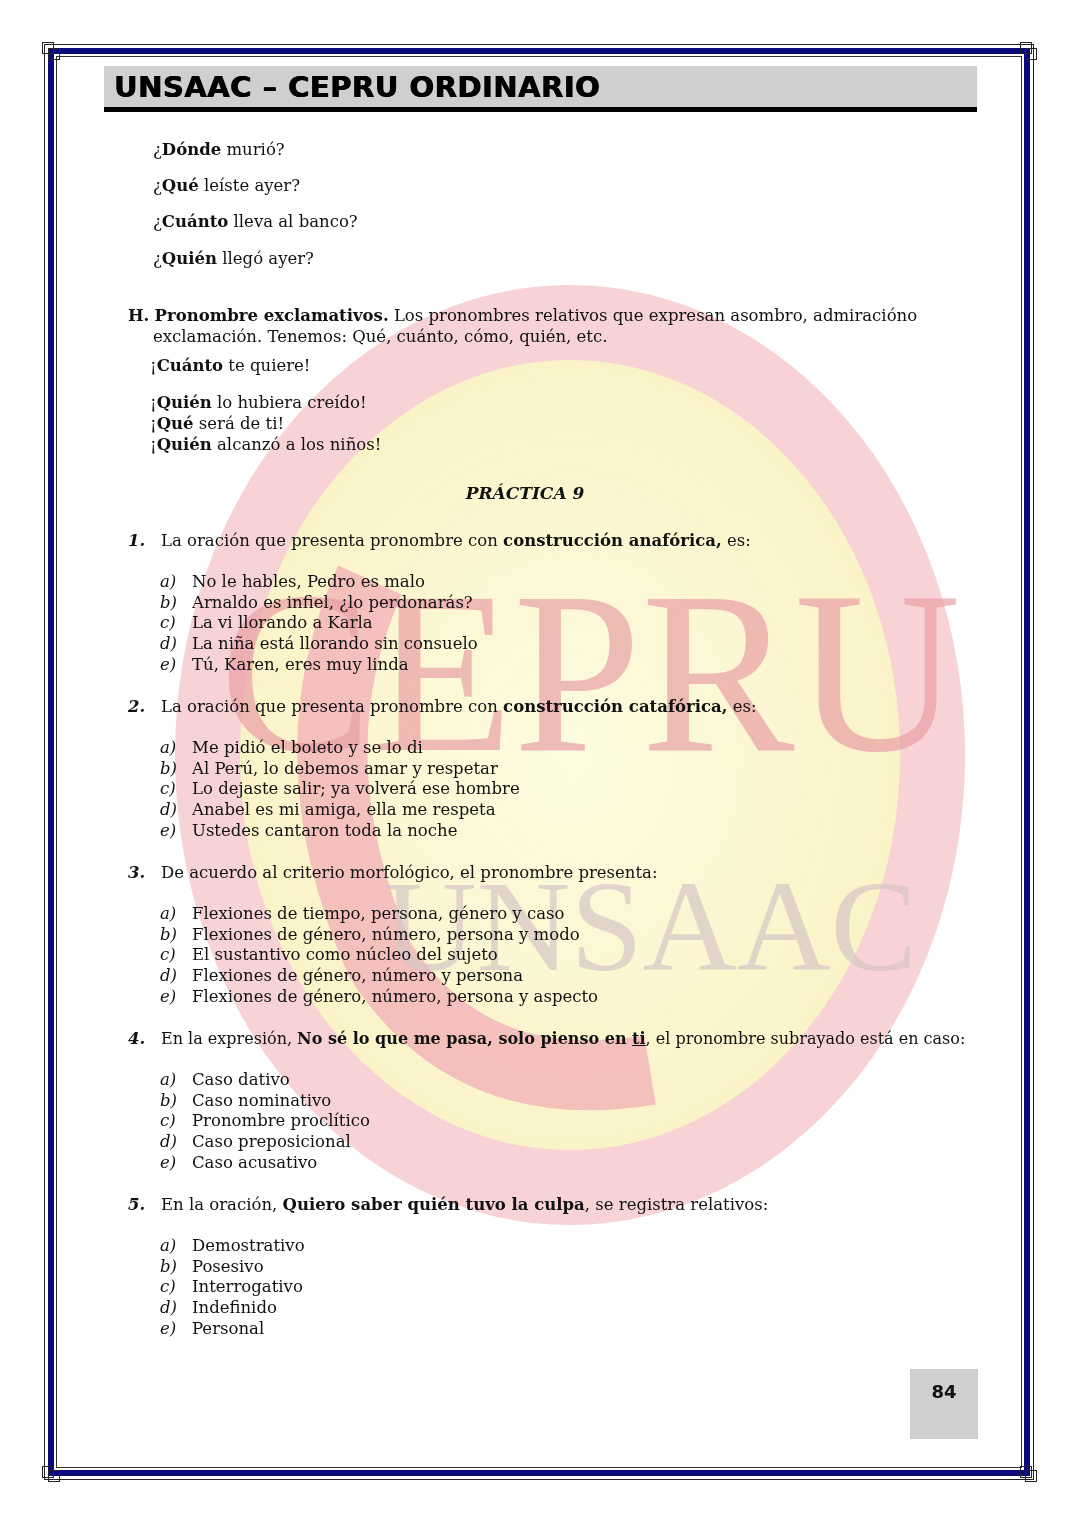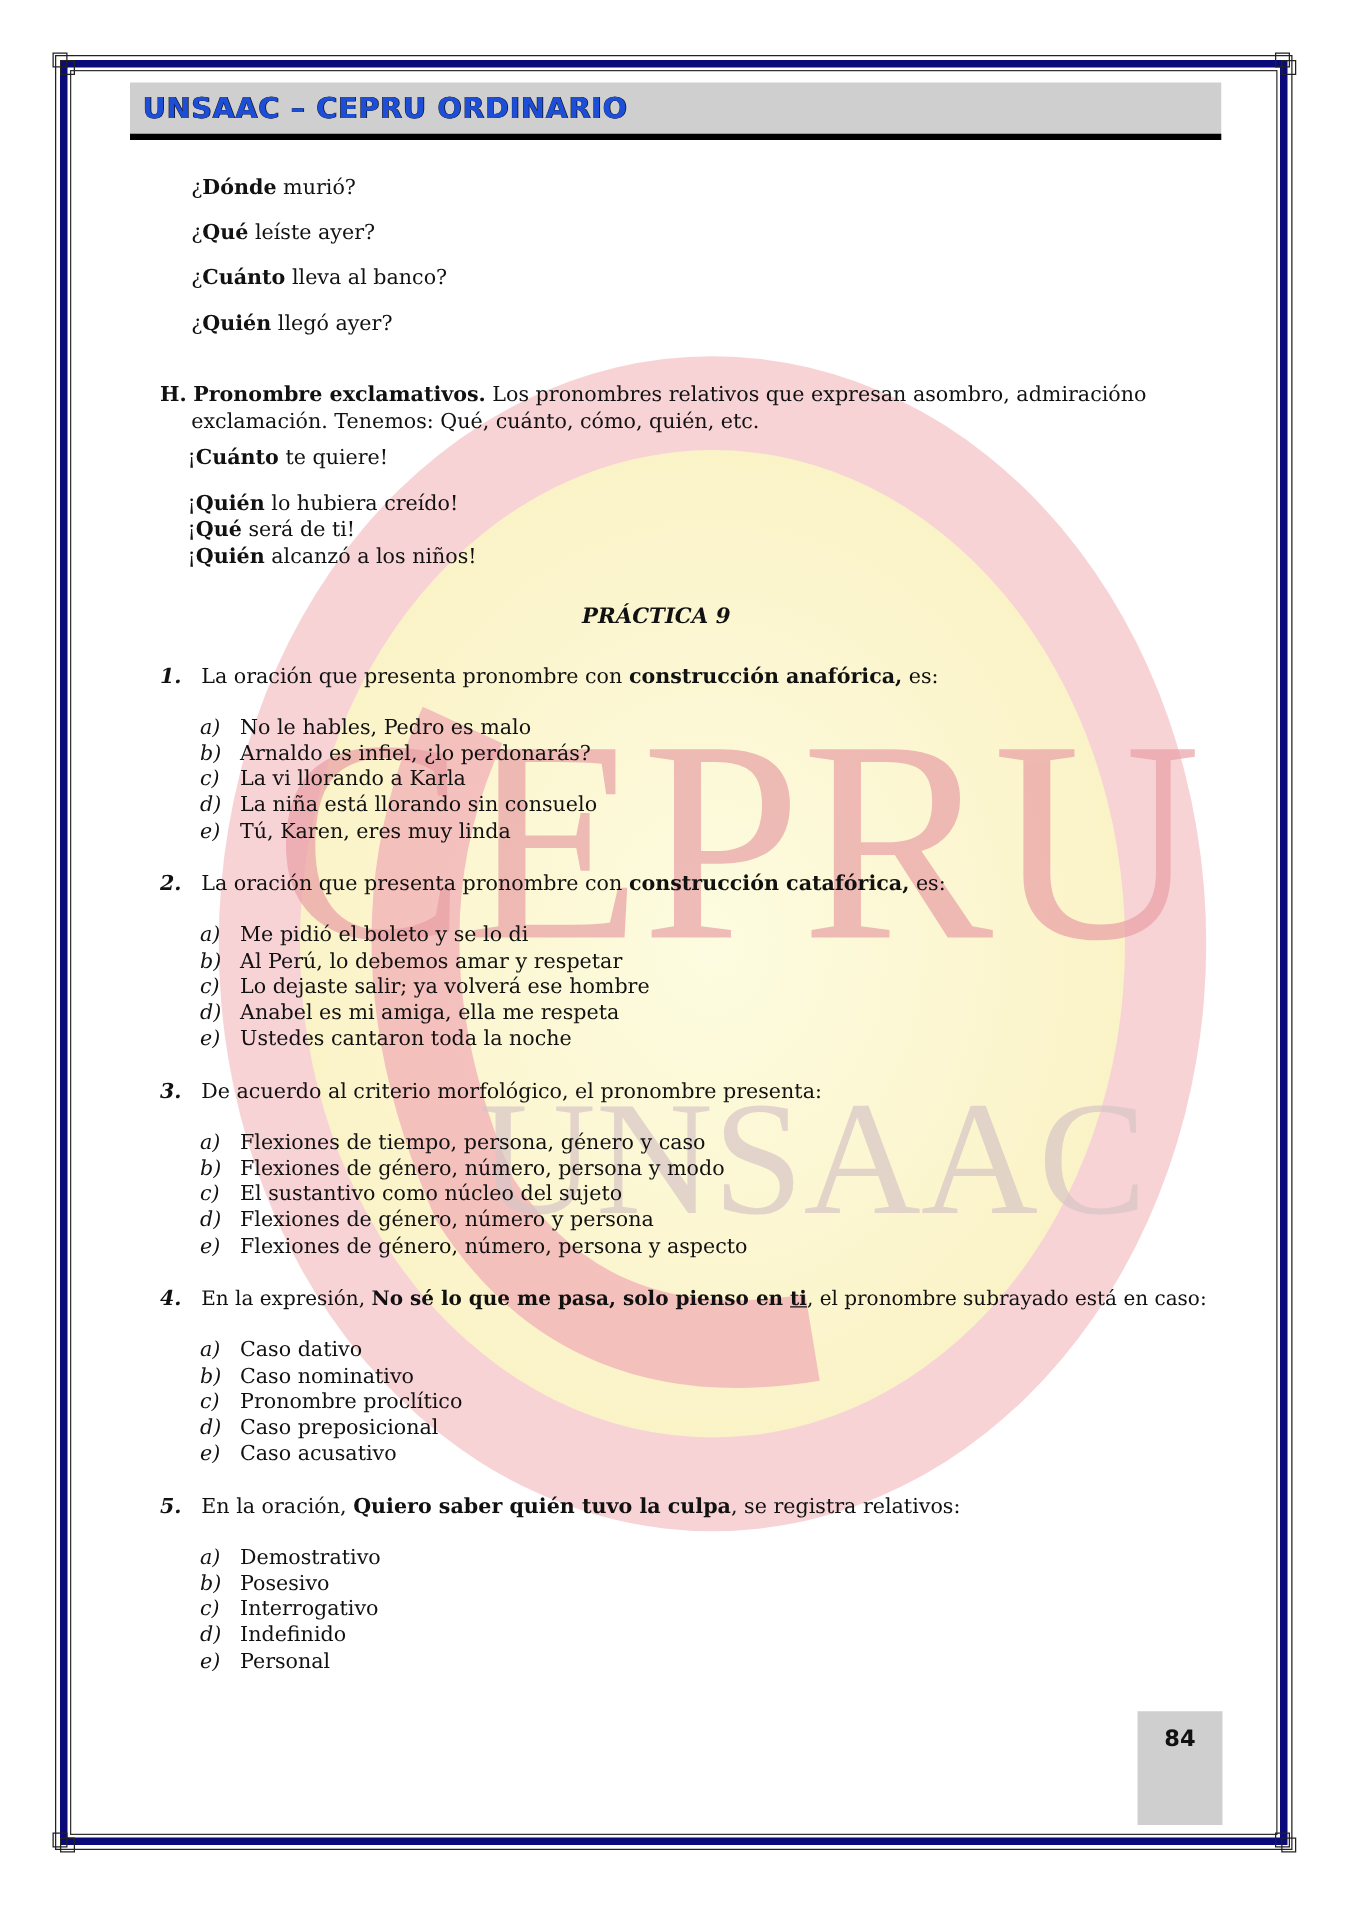--- a/index.html
+++ b/index.html
@@ -21,41 +21,41 @@
     }
     .corner { position: absolute; width: 12px; height: 12px; border: 1px solid #222; background: transparent; }
 
     
     .header-bar {
       position: absolute; left: 104px; top: 66px; width: 873px; height: 46px;
       background: #d0cfcf; border-bottom: 5px solid #000;
       display: flex; align-items: center; padding-left: 10px;
     }
     .header-title {
-      font-family: "DejaVu Sans", sans-serif; font-weight: 900; font-size: 23px;
-      letter-spacing: 0.5px; color: #1d4ed8; transform: scaleX(1.0);
+      font-family: "DejaVu Sans", sans-serif; font-weight: 900; font-size: 29px;
+      letter-spacing: 0.5px; color: #000000; transform: scaleX(1.0);
       text-shadow: 0.6px 0 0 #111, -0.3px 0 0 #111;
     }
 
     
     .watermark { position: absolute; left: 170px; top: 280px; width: 800px; height: 950px; pointer-events: none; }
 
     
     .content { position: absolute; left: 0; top: 0; width: 1080px; }
     .line { position: absolute; font-size: 16.5px; white-space: nowrap; }
     .line b { font-weight: bold; }
     .u { text-decoration: underline; }
     .qnum { position: absolute; font-weight: bold; font-style: italic; font-size: 16.5px; }
     .opt-letter { position: absolute; font-style: italic; font-size: 16.5px; }
 
     .practica-title { position: absolute; left: 0; width: 1050px; text-align: center; top: 483px; font-weight: bold; font-style: italic; font-size: 17px; }
 
     
     .page-num-box {
-      position: absolute; left: 910px; top: 1369px; width: 68px; height: 91px;
+      position: absolute; left: 910px; top: 1369px; width: 68px; height: 70px;
       background: #d0cfcf; display: flex; align-items: flex-start; justify-content: center; padding-top: 12px;
     }
     .page-num { font-family: "DejaVu Sans", sans-serif; font-weight: bold; font-size: 18px; color: #111; }
   </style>
 </head>
 <body>
 
 <div class="frame-outer"></div>
 <div class="frame-main"></div>
 <div class="frame-inner"></div>

